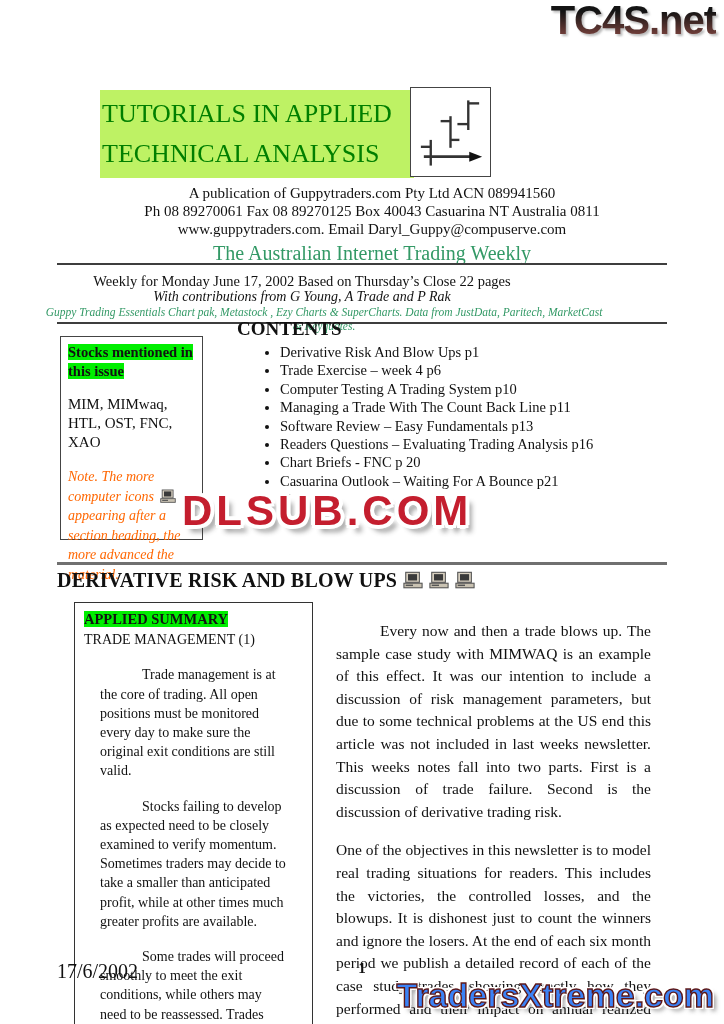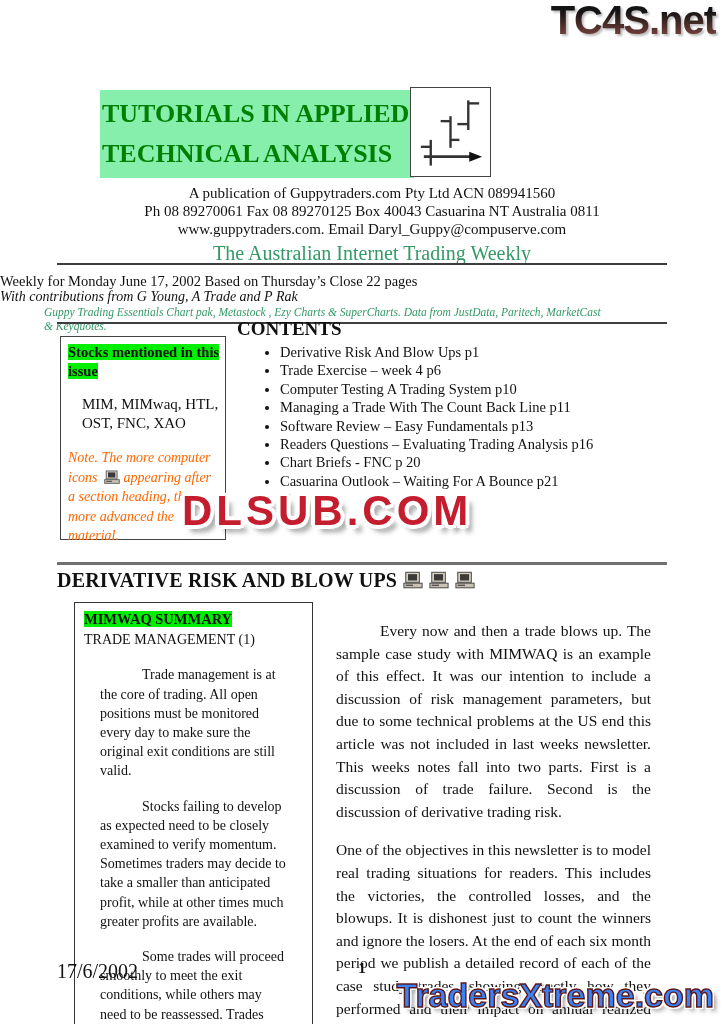--- a/index.html
+++ b/index.html
@@ -15,52 +15,52 @@
     font-family:"Liberation Sans",sans-serif;font-weight:bold;
     font-size:40px;letter-spacing:-1px;
     background:linear-gradient(to bottom,#141414 30%,#8a4a44 95%);
     -webkit-background-clip:text;background-clip:text;color:transparent;
     filter:drop-shadow(2px 2px 1px rgba(130,130,130,.55));
   }
 
   
   .title{
     position:absolute;left:100px;top:90px;width:310px;
-    color:#007f00;font-weight:bold;font-size:26px;line-height:40px;
-    background:#86efac;padding:4px 2px;
+    color:#007f00;font-weight:normal;font-size:26px;line-height:40px;
+    background:#bef264;padding:4px 2px;
   }
   .logo-box{
     position:absolute;left:410px;top:87px;width:81px;height:90px;
     border:1px solid #444;background:#fff;box-sizing:border-box;
   }
   .logo-box svg{width:100%;height:100%;}
 
   .pub-block{position:absolute;left:10px;top:184px;width:724px;text-align:center;}
   .pub-line{font-size:15px;line-height:18px;}
   .pub-subtitle{font-size:20px;line-height:24px;color:#339966;margin-top:3px;}
 
   .rule{position:absolute;left:57px;right:57px;border-top:2.5px solid #3e3e3e;}
   .rule1{top:263px;}
   .rule2{top:322px;}
   .rule3{top:562px;border-top:3px solid #707070;}
 
-  .banner{position:absolute;left:0;top:273px;width:604px;}
+  .banner{position:absolute;left:0;top:273px;width:604px;text-align:center;}
   .banner-line1{font-size:14.5px;line-height:16px;}
   .banner-line2{font-size:14px;font-style:italic;line-height:15px;}
   .banner-line3{font-size:11.5px;font-style:italic;color:#339966;line-height:14px;margin-top:1px;margin-left:44px;}
 
   
   .stocks-box{
-    position:absolute;left:60px;top:336px;width:166px;height:204px;
+    position:absolute;left:60px;top:336px;width:143px;height:204px;
     border:1.5px solid #444;box-sizing:border-box;padding:6px 5px 6px 7px;
     font-size:15px;line-height:19px;
   }
   .hl-green{background:#00ee00;font-weight:bold;}
   .stocks-heading{font-size:14.5px;line-height:19px;}
-  .stocks-list{margin-top:14px;margin-left:14px;}
+  .stocks-list{margin-top:14px;}
   .stocks-note{margin-top:15px;color:#ff6600;font-size:14px;line-height:19.5px;font-style:italic;}
 
   
   .contents{position:absolute;left:237px;top:318px;width:425px;}
   .contents-heading{font-size:19px;font-weight:bold;margin:0;}
   .contents ul{margin:3px 0 0 0;padding-left:43px;}
   .contents li{font-size:14.5px;line-height:18.4px;}
   .obscured-gap{display:inline-block;width:80px;}
 
   
@@ -204,21 +204,21 @@
     </svg>
     <svg class="pc-icon" viewBox="0 0 22 20">
       <rect x="3" y="1" width="15" height="11" fill="#d8d0c0" stroke="#555" stroke-width="1.2"></rect>
       <rect x="5.5" y="3" width="10" height="7" fill="#3a3a3a"></rect>
       <rect x="1" y="13" width="20" height="5" fill="#c9c2b2" stroke="#555" stroke-width="1.2"></rect>
       <rect x="3" y="14.5" width="8" height="1.6" fill="#555"></rect>
     </svg>
   </div>
 
   <div class="summary-box">
-    <span class="hl-green summary-heading">MIMWAQ SUMMARY</span>
+    <span class="hl-green summary-heading">APPLIED SUMMARY</span>
     <div class="summary-sub">TRADE MANAGEMENT (1)</div>
     <p>Trade management is at the core of trading. All open positions must be monitored every day to make sure the original exit conditions are still valid.</p>
     <p>Stocks failing to develop as expected need to be closely examined to verify momentum. Sometimes traders may decide to take a smaller than anticipated profit, while at other times much greater profits are available.</p>
     <p>Some trades will proceed smoothly to meet the exit conditions, while others may need to be reassessed. Trades with changing exit conditions include those using trailing stop loss points, and those related to sloping trendlines.</p>
     <p>Trade management of open positions is important. But it is also important to avoid the lure of greed. Chase extra profits only if the charts support this.</p>
   </div>
 
   <div class="body-col">
     <p class="indent">Every now and then  a trade blows up. The sample case study with MIMWAQ is an example of this effect. It was our intention to include a discussion of risk management parameters, but due to some technical problems at the US end this article was not included in last weeks newsletter. This weeks notes fall into two parts. First is a discussion of trade failure. Second is the discussion of derivative trading risk.</p>
     <p>One of the objectives in this newsletter is to model real trading situations for readers. This includes the victories, the controlled losses, and the blowups. It is dishonest just to count the winners and ignore the losers. At the end of each six month period we publish a detailed record of each of the case study trades, showing exactly how they performed and their impact on annual realized profits.</p>

